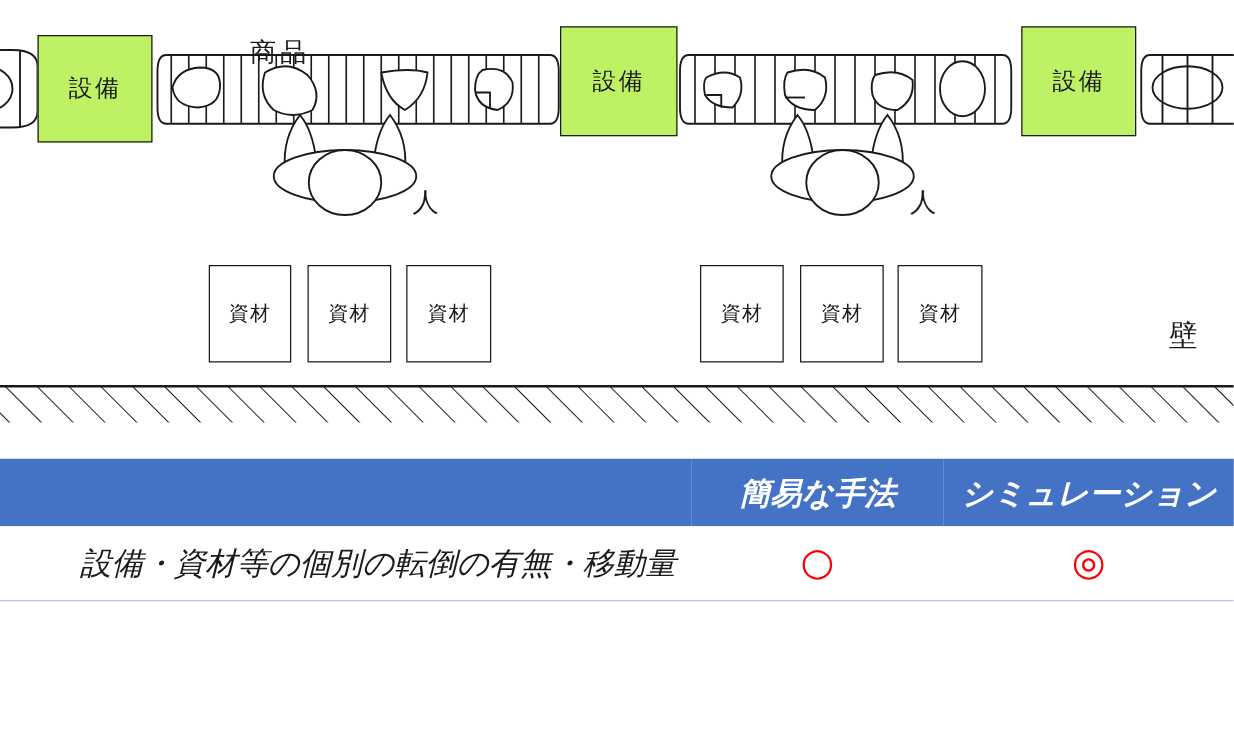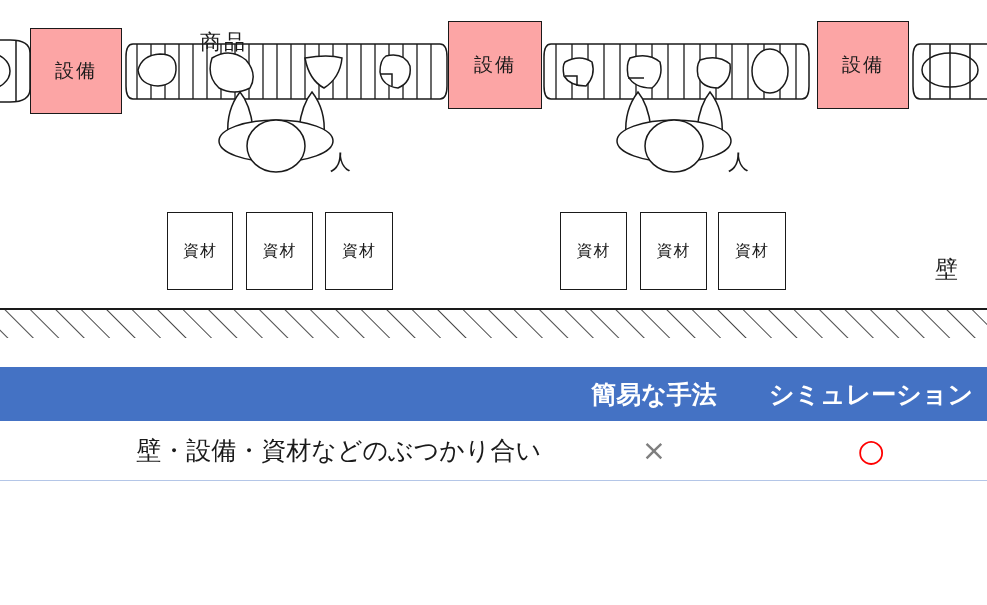--- a/index.html
+++ b/index.html
@@ -16,38 +16,38 @@
   .dlabel{
     position:absolute;
     font-family:"DejaVu Sans","Liberation Sans",sans-serif;
     color:#1a1a1a;
     white-space:nowrap;
     line-height:1;
   }
 
   
   .eq-box{
-    position:absolute;border:1.6px solid #1a1a1a;background:#fca5a5;
+    position:absolute;border:1.6px solid #1a1a1a;background:#bef264;
     display:flex;align-items:center;justify-content:center;
     font-family:"DejaVu Sans","Liberation Sans",sans-serif;
     font-size:19px;letter-spacing:2px;color:#1a1a1a;
     box-sizing:border-box;
   }
   .mat-box{
     position:absolute;border:1.4px solid #1a1a1a;background:#fff;
     display:flex;align-items:center;justify-content:center;
     font-family:Liberation Serif, serif;
     font-size:16px;letter-spacing:1px;color:#1a1a1a;
     box-sizing:border-box;
   }
 
   
   #cmp-table{
     position:absolute;left:0;top:367px;width:987px;
-    border-collapse:collapse;table-layout:fixed;
+    border-collapse:collapse;table-layout:fixed;font-style:italic;
   }
   #cmp-table col.c-item{width:553px;}
   #cmp-table col.c-simple{width:202px;}
   #cmp-table col.c-sim{width:232px;}
 
   #cmp-table thead th{
     background:#4472C4;color:#ffffff;
     height:54px;padding:0;
     font-family:"DejaVu Sans","Liberation Sans",sans-serif;
     font-size:25px;font-weight:bold;text-align:center;
@@ -231,22 +231,22 @@
   </colgroup>
   <thead>
     <tr>
       <th class="h-item"></th>
       <th>簡易な手法</th>
       <th>シミュレーション</th>
     </tr>
   </thead>
   <tbody>
     <tr>
-      <td class="t-item">壁・設備・資材などのぶつかり合い</td>
+      <td class="t-item">設備・資材等の個別の転倒の有無・移動量</td>
       <td>
-        <span class="mark mark-cross">×</span>
+        <span class="mark mark-circle">○</span>
       </td>
       <td>
-        <span class="mark mark-circle">○</span>
+        <span class="mark mark-dcircle">◎</span>
       </td>
     </tr>
   </tbody>
 </table>
 
 </body></html>

